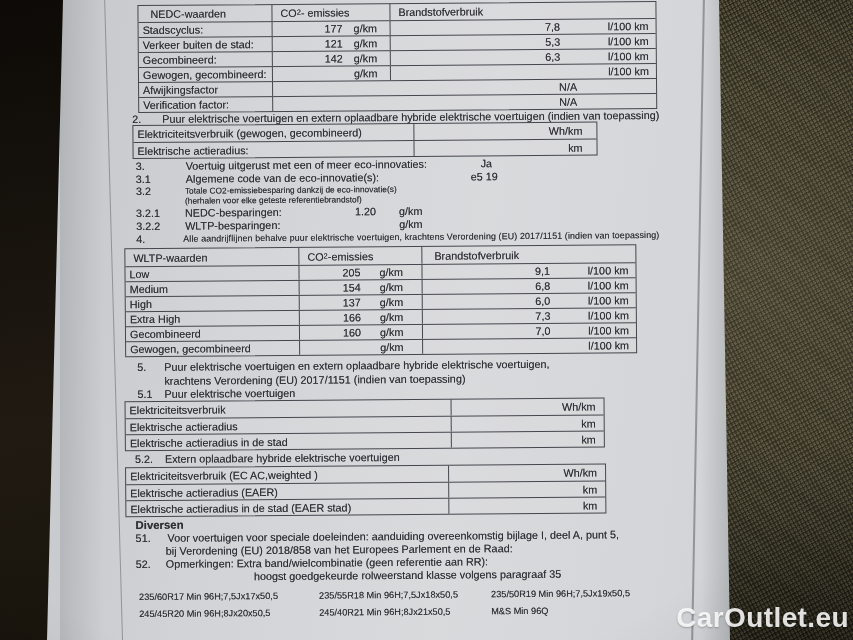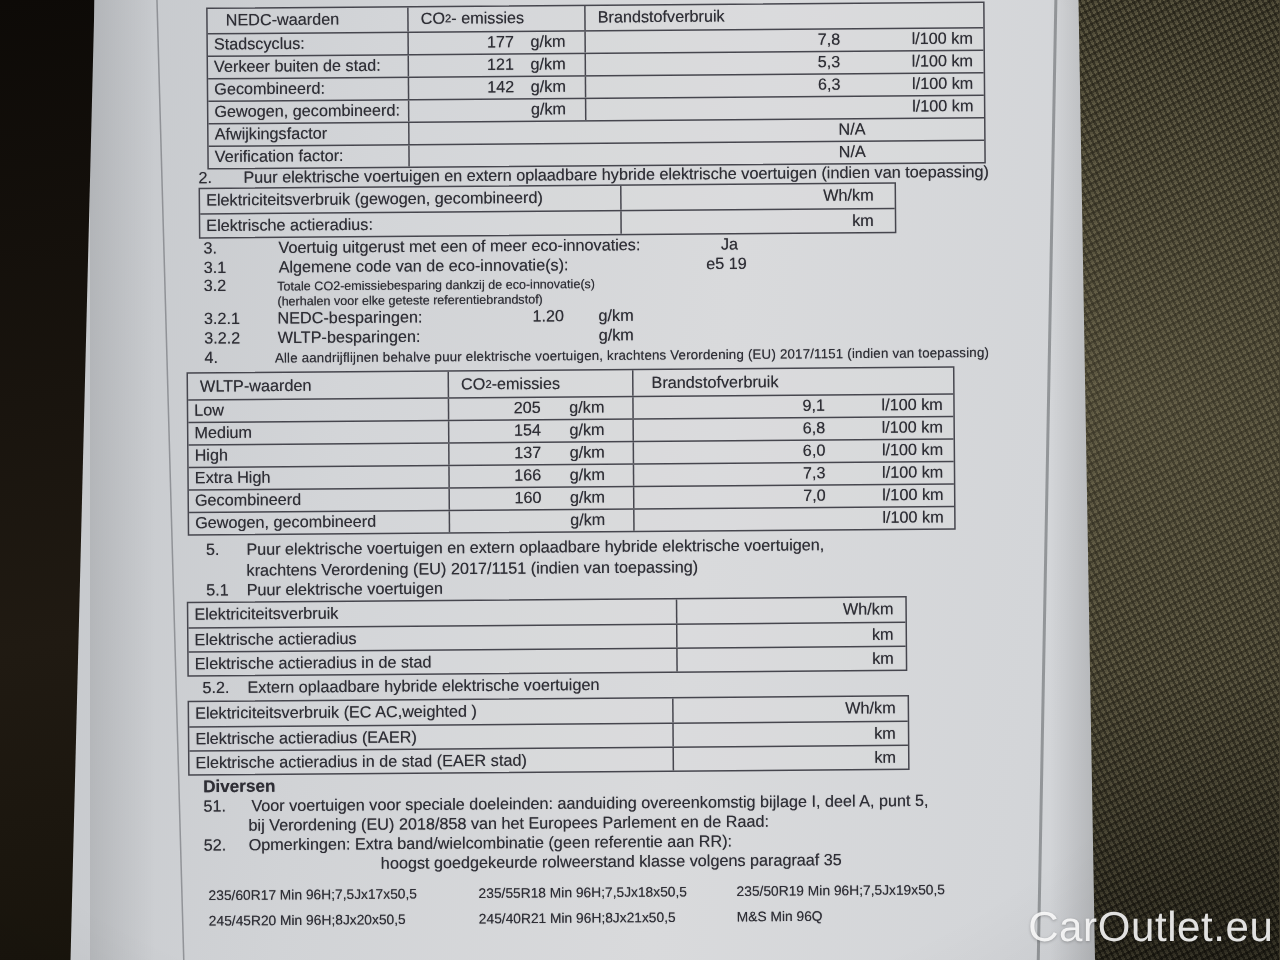--- a/index.html
+++ b/index.html
@@ -84,21 +84,21 @@
 
   
   .ln{position:absolute;left:0;width:100%;height:13px;}
   .ln span{position:absolute;white-space:nowrap;}
   .fs8{font-size:8.4px;line-height:9.6px;}
   .fs9{font-size:8.9px;letter-spacing:.12px;}
   .bold{font-weight:bold;}
   .tyres{font-size:9.2px;}
 
   .watermark{position:absolute;right:4px;bottom:6px;z-index:8;
-    font-size:28px;font-weight:normal;letter-spacing:.4px;
+    font-size:28px;font-weight:bold;letter-spacing:.4px;
     color:rgba(253,253,253,.88);text-shadow:0 1px 2px rgba(0,0,0,.25);}
 
   .vignette{position:absolute;inset:0;z-index:7;pointer-events:none;
     background:radial-gradient(ellipse 900px 720px at 42% 45%, transparent 55%, rgba(0,0,0,.20) 100%);}
 </style>
 </head>
 <body>
 
 <div class="fabric"></div>
 

